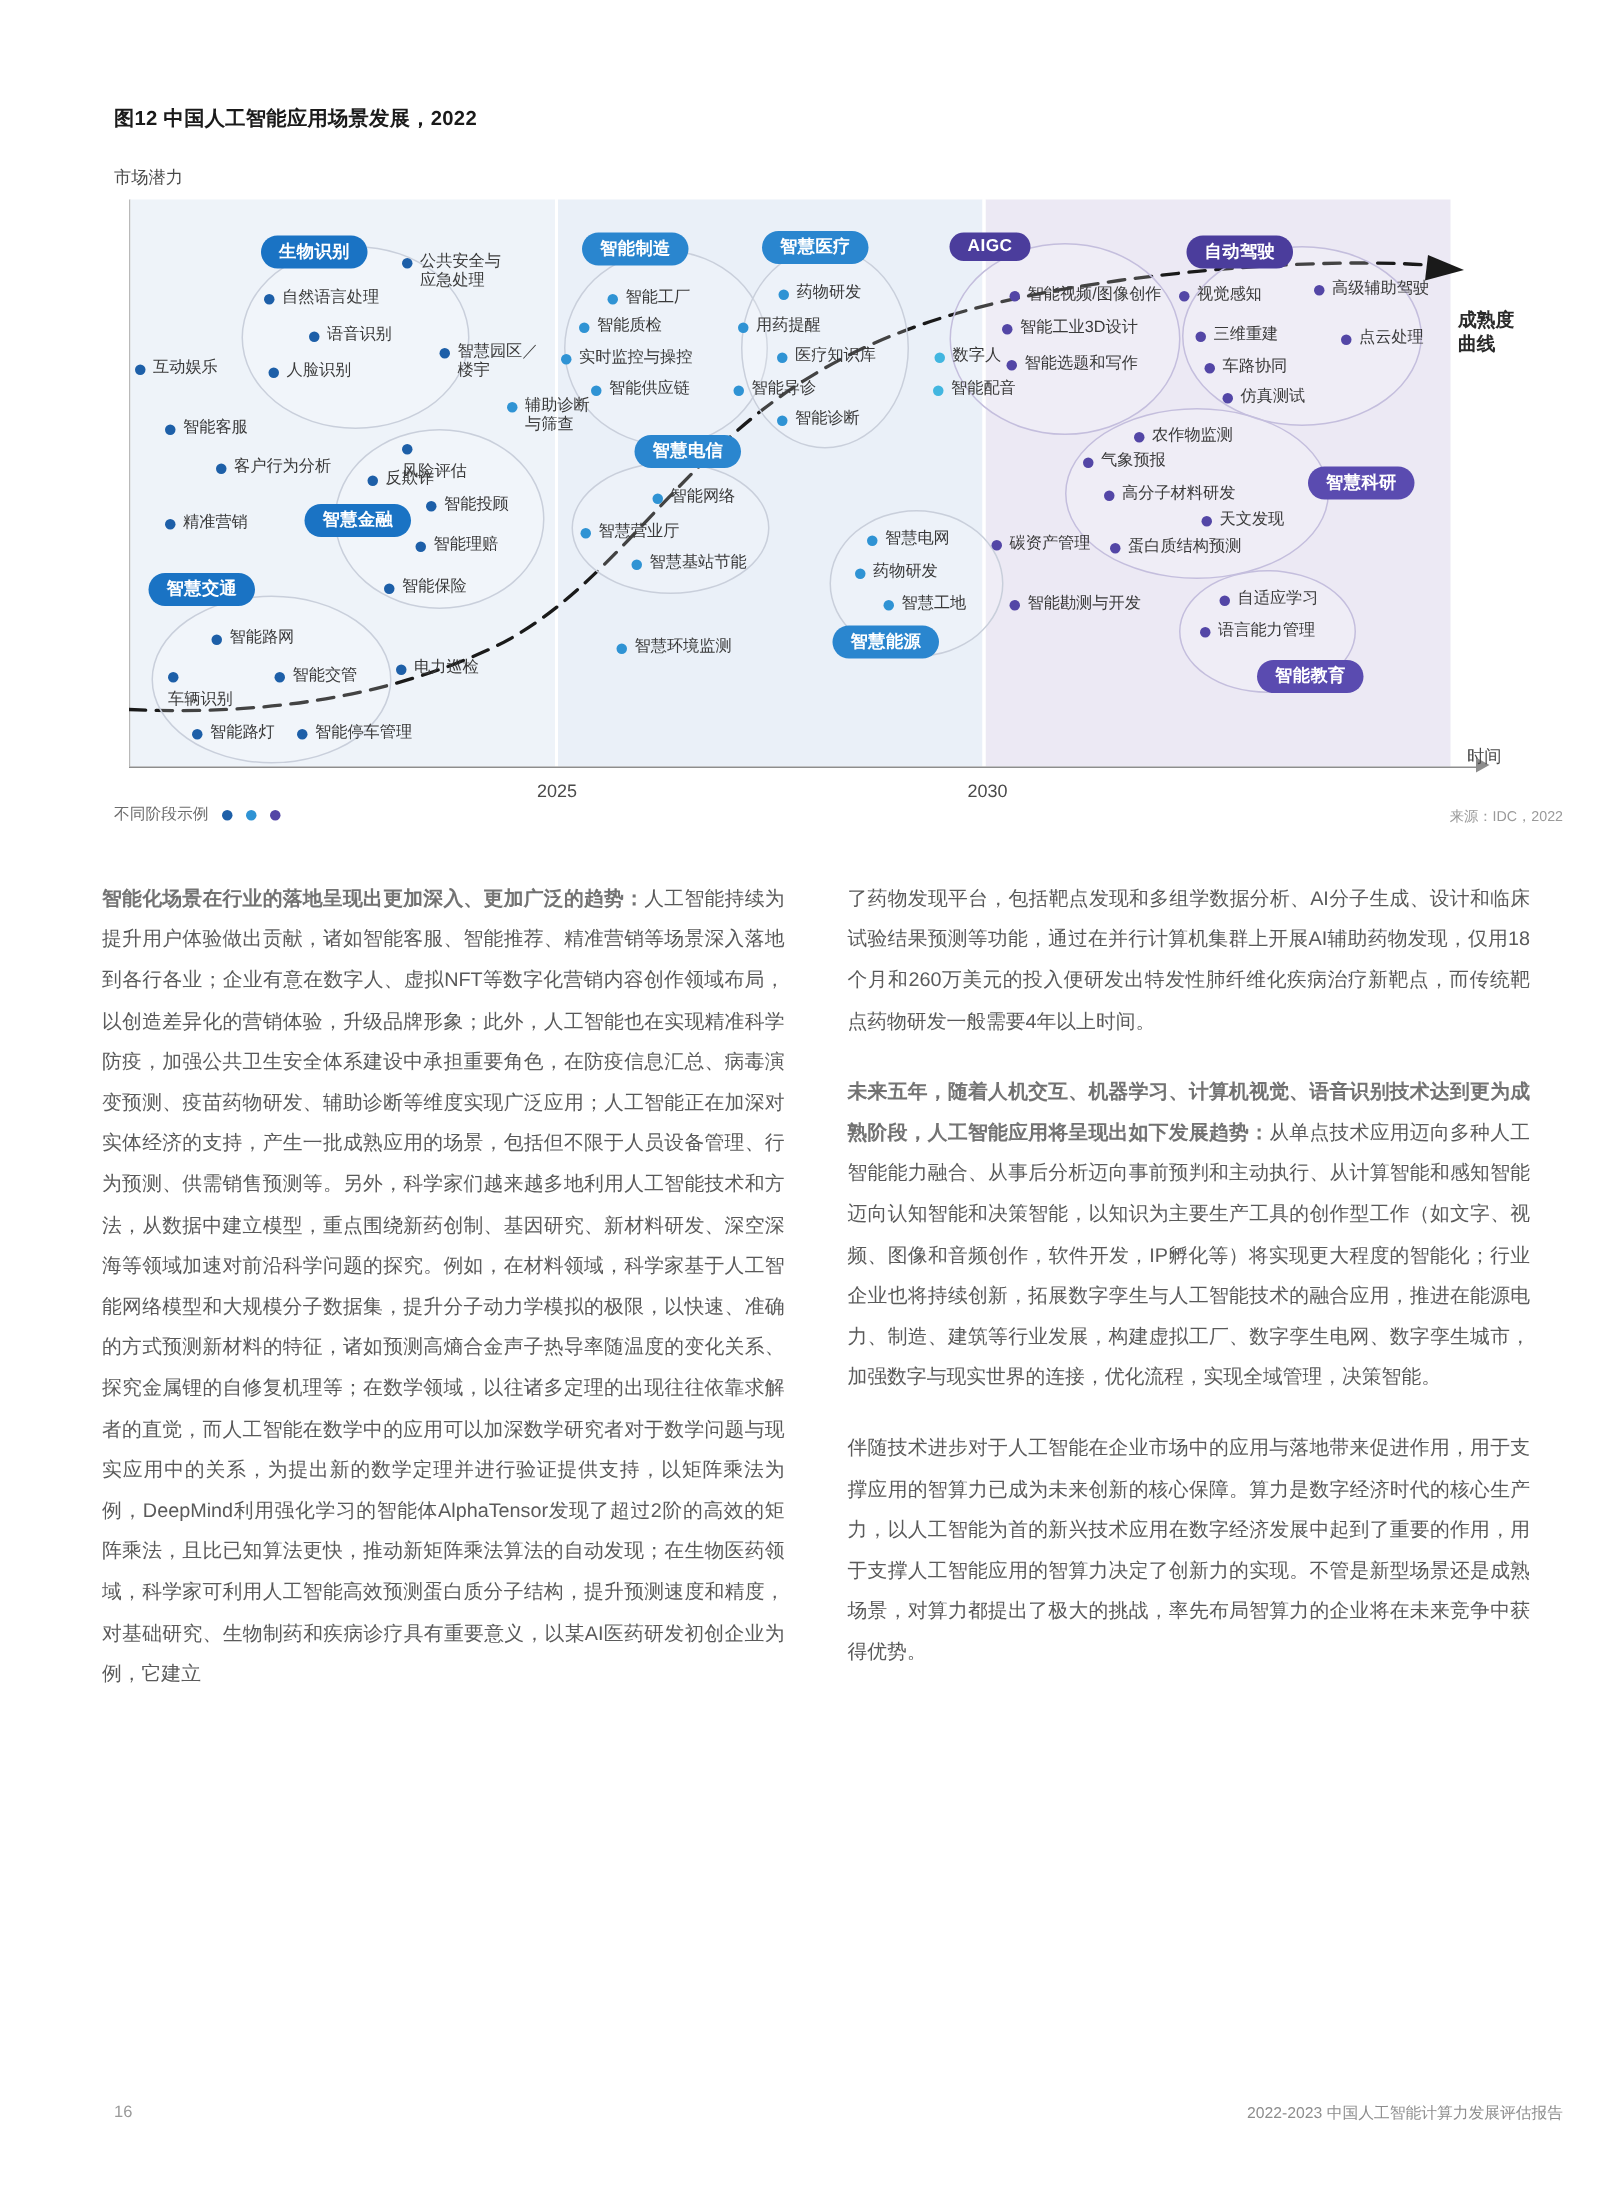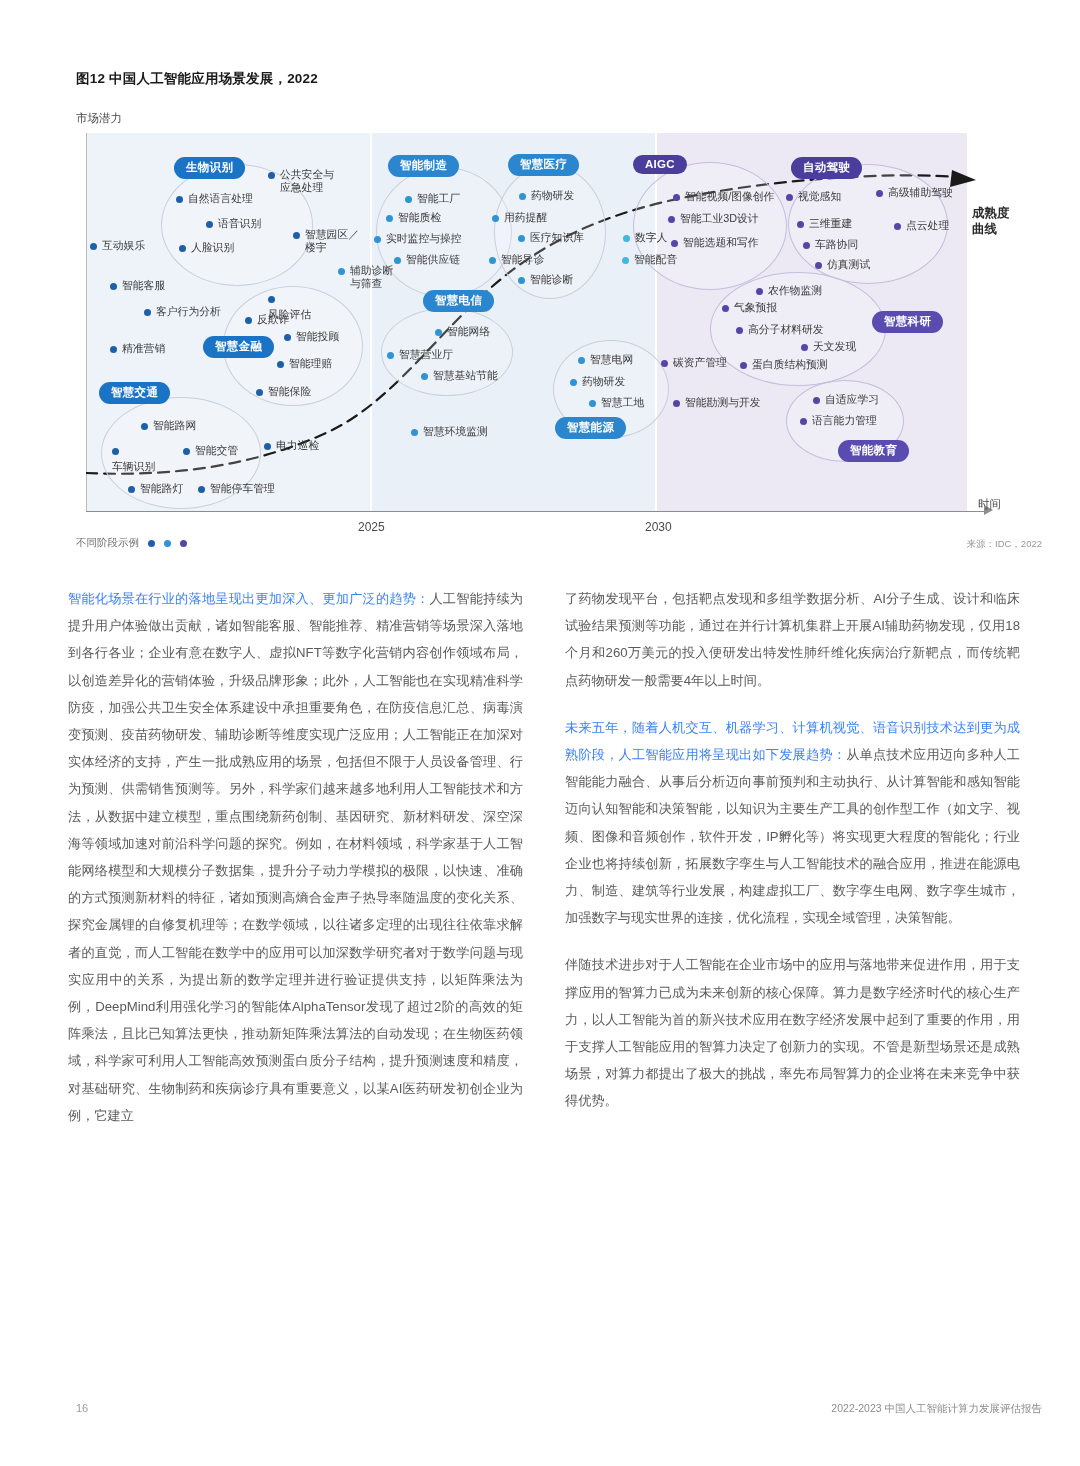--- a/index.html
+++ b/index.html
@@ -104,21 +104,21 @@
   
   #body-text { position:absolute; left:0; top:585px; width:1080px; }
   .col { position:absolute; width:455px; top:0; }
   #col-left  { left:68px; }
   #col-right { left:565px; }
   .para {
     font-size:13.2px; line-height:27.2px; color:#5a5a5a;
     text-align:justify; text-justify:inter-ideograph;
     margin:0 0 20px 0;
   }
-  .para b { color:#3b82f6; font-weight:normal; }
+  .para b { color:#737373; font-weight:bold; }
 
   
   #footer-page {
     position:absolute; left:76px; top:1402px;
     font-size:11px; color:#9a9a9a;
   }
   #footer-title {
     position:absolute; right:38px; top:1402px;
     font-size:10.5px; color:#8d8d8d;
   }

